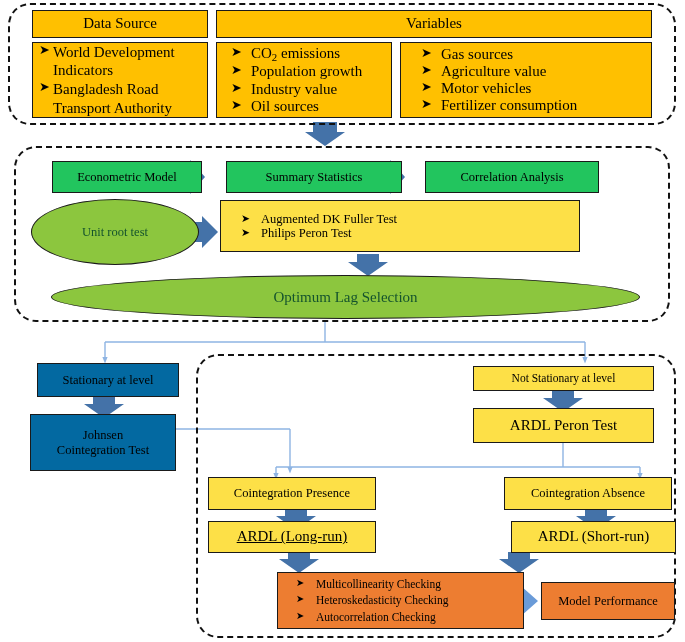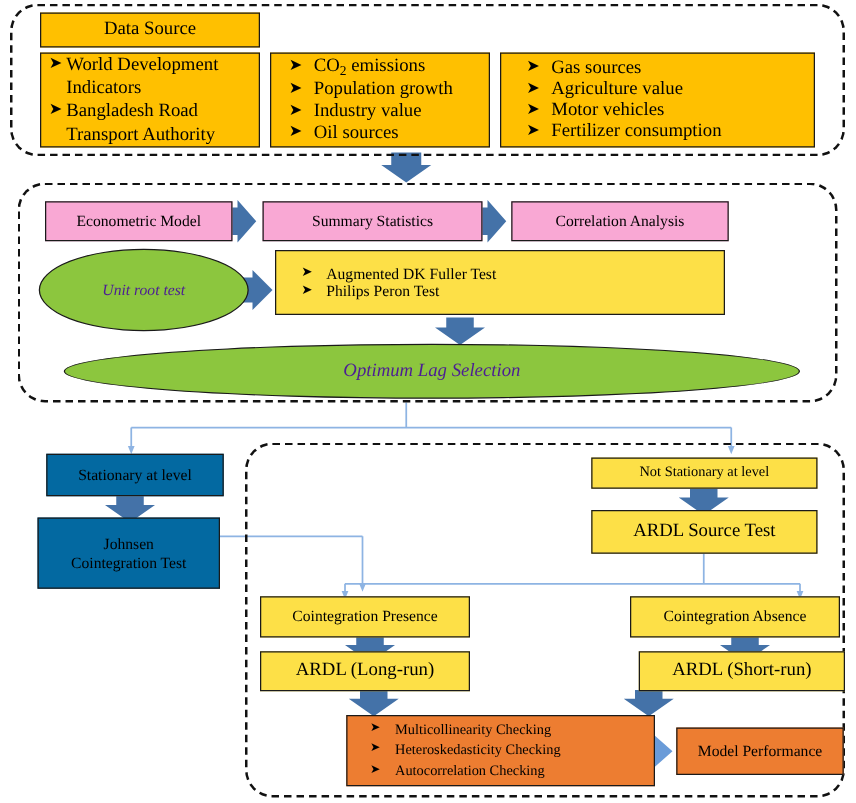--- a/index.html
+++ b/index.html
@@ -32,21 +32,21 @@
     border: 1.6px solid #1a1a1a;
     display: flex;
     align-items: center;
     justify-content: center;
     text-align: center;
     color: #000000;
     line-height: 1.15;
     padding: 2px 4px;
   }
   .node.yellow  { background: #FFC000; }
-  .node.orange  { background: #f9a8d4; }
+  .node.orange  { background: #22c55e; margin-left: 16px; }
   .node.orange2 { background: #0369a1; }
   .node.orange3 { background: #ED7D31; }
   .node.green   { background: #fde047; }
 
   .node.list {
     justify-content: flex-start;
     text-align: left;
     align-items: center;
     padding: 20px 6px;
   }
@@ -54,22 +54,21 @@
   .ellipse {
     position: absolute;
     box-sizing: border-box;
     border: 1.6px solid #1a1a1a;
     border-radius: 50%;
     background: #8CC63E;
     display: flex;
     align-items: center;
     justify-content: center;
     text-align: right;
-    color: #4c1d95;
-    font-style: italic;
+    color: #14532d;
   }
 
   ul.bullets {
     margin: 0;
     padding: 0;
     list-style: none;
   }
   ul.bullets li {
     position: relative;
     padding-left: 20px;
@@ -175,20 +174,21 @@
 
     <g>
       <path d="M521,592 L521,586 L538,601 L521,616 L521,610 L513,610 L513,592 z" fill="#6A9BD8"></path>
     </g>
   </svg>
 
   <div class="group" style="left:8px; top:3px; width:668px; height:122px;"></div>
 
   <div class="node yellow fs13" style="left:32px; top:10px; width:176px; height:28px;">Data Source</div>
 
+  <div class="node yellow fs13" style="left:216px; top:10px; width:436px; height:28px;">Variables</div>
 
   <div class="node yellow list fs13" style="left:32px; top:42px; width:176px; height:76px;">
     <ul class="bullets tight">
       <li><span style="white-space:normal; display:inline-block; line-height:1.25;">World Development Indicators</span></li>
       <li><span style="white-space:normal; display:inline-block; line-height:1.25;">Bangladesh Road Transport Authority</span></li>
     </ul>
   </div>
 
   <div class="node yellow list fs13" style="left:216px; top:42px; width:176px; height:76px;">
     <ul class="bullets" style="margin-left:8px;">
@@ -231,27 +231,27 @@
 
   <div class="node orange2 fs12" style="left:37px; top:363px; width:142px; height:34px;">Stationary at level</div>
 
   <div class="node orange2 fs12" style="left:30px; top:414px; width:146px; height:57px; flex-direction:column; gap:1px;">
     <span>Johnsen</span>
     <span>Cointegration Test</span>
   </div>
 
   <div class="node green fs11" style="left:473px; top:366px; width:181px; height:25px;">Not Stationary at level</div>
 
-  <div class="node green fs13" style="left:473px; top:408px; width:181px; height:35px;">ARDL Source Test</div>
+  <div class="node green fs13" style="left:473px; top:408px; width:181px; height:35px;">ARDL Peron Test</div>
 
   <div class="node green fs12" style="left:208px; top:477px; width:168px; height:33px;">Cointegration Presence</div>
 
   <div class="node green fs12" style="left:504px; top:477px; width:168px; height:33px;">Cointegration Absence</div>
 
-  <div class="node green fs13" style="left:208px; top:521px; width:168px; height:32px;">ARDL (Long-run)</div>
+  <div class="node green fs13" style="left:208px; top:521px; width:168px; height:32px;text-decoration:underline;">ARDL (Long-run)</div>
 
   <div class="node green fs13" style="left:511px; top:521px; width:165px; height:32px;">ARDL (Short-run)</div>
 
   <div class="node orange3 list fs11" style="left:277px; top:572px; width:247px; height:57px;">
     <ul class="bullets" style="margin-left:12px; line-height:1.45;">
       <li><span>Multicollinearity Checking</span></li>
       <li><span>Heteroskedasticity Checking</span></li>
       <li><span>Autocorrelation Checking</span></li>
     </ul>
   </div>

